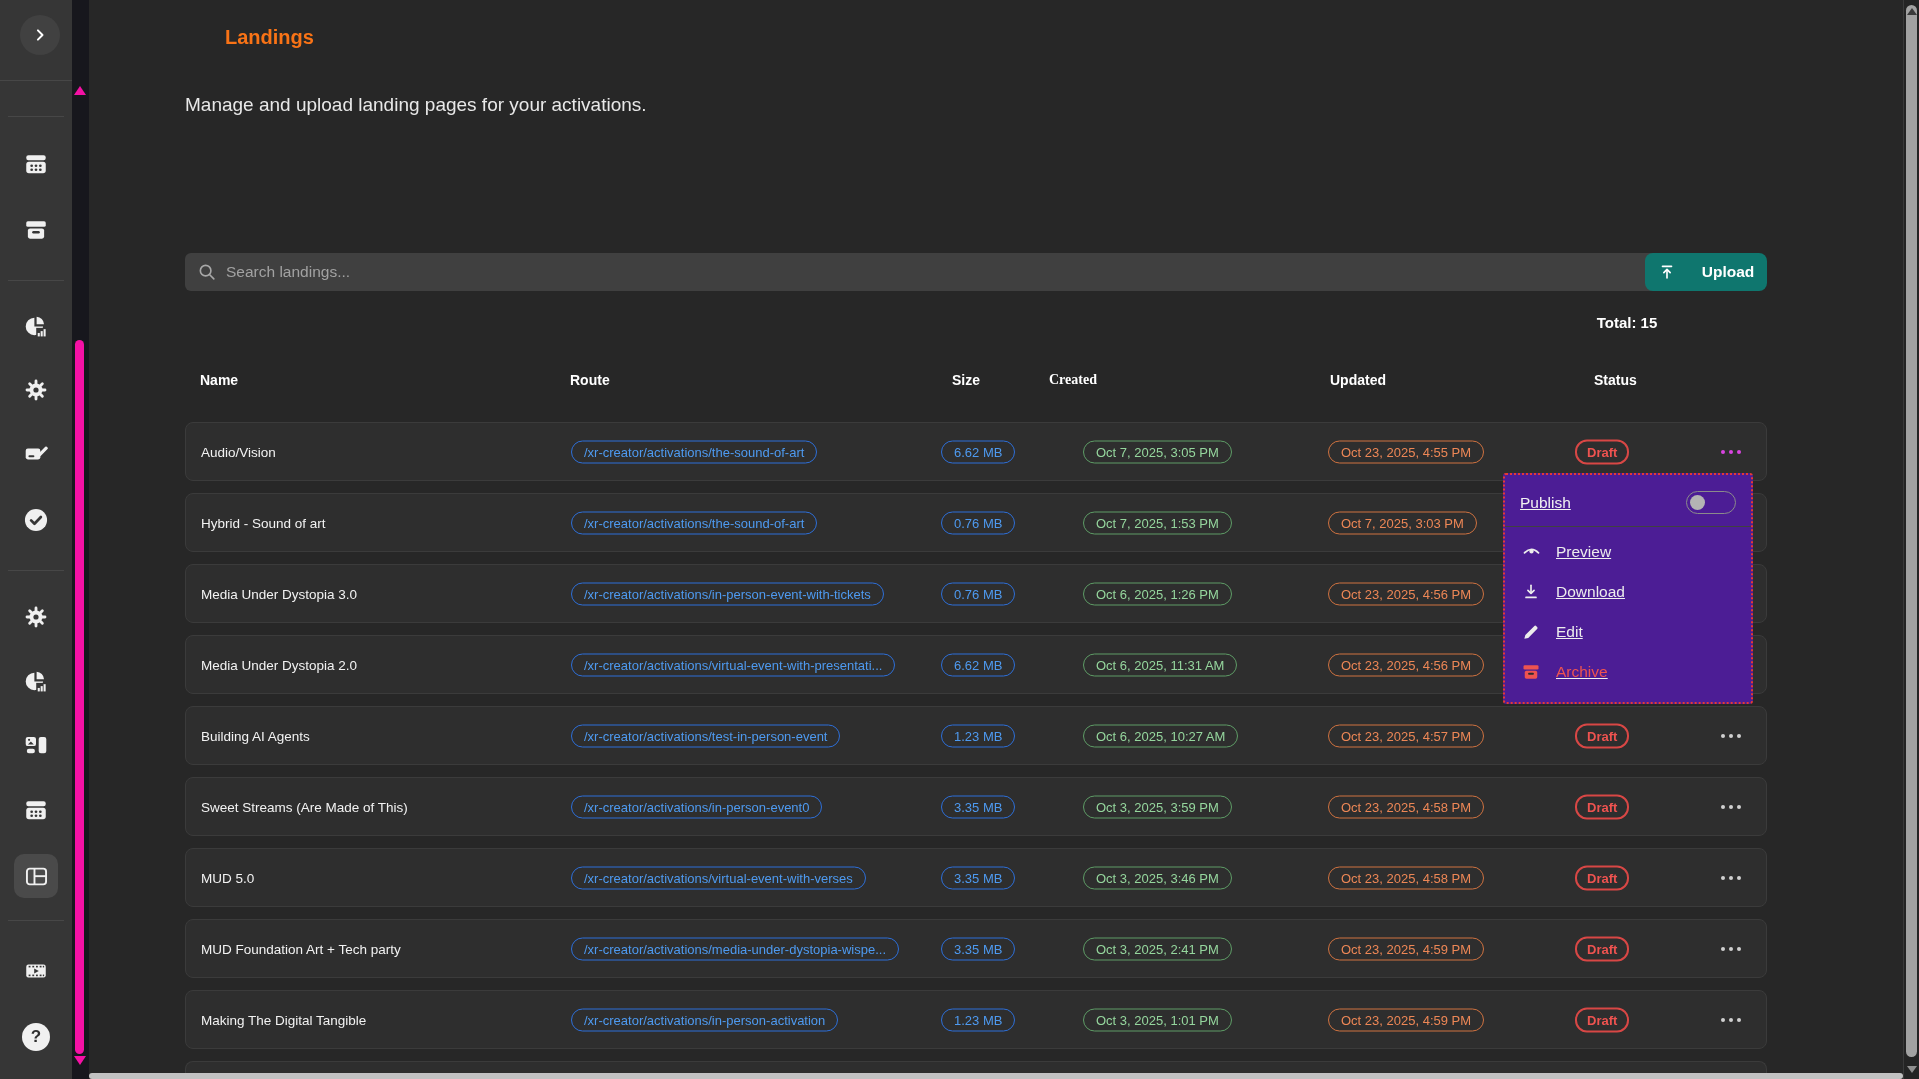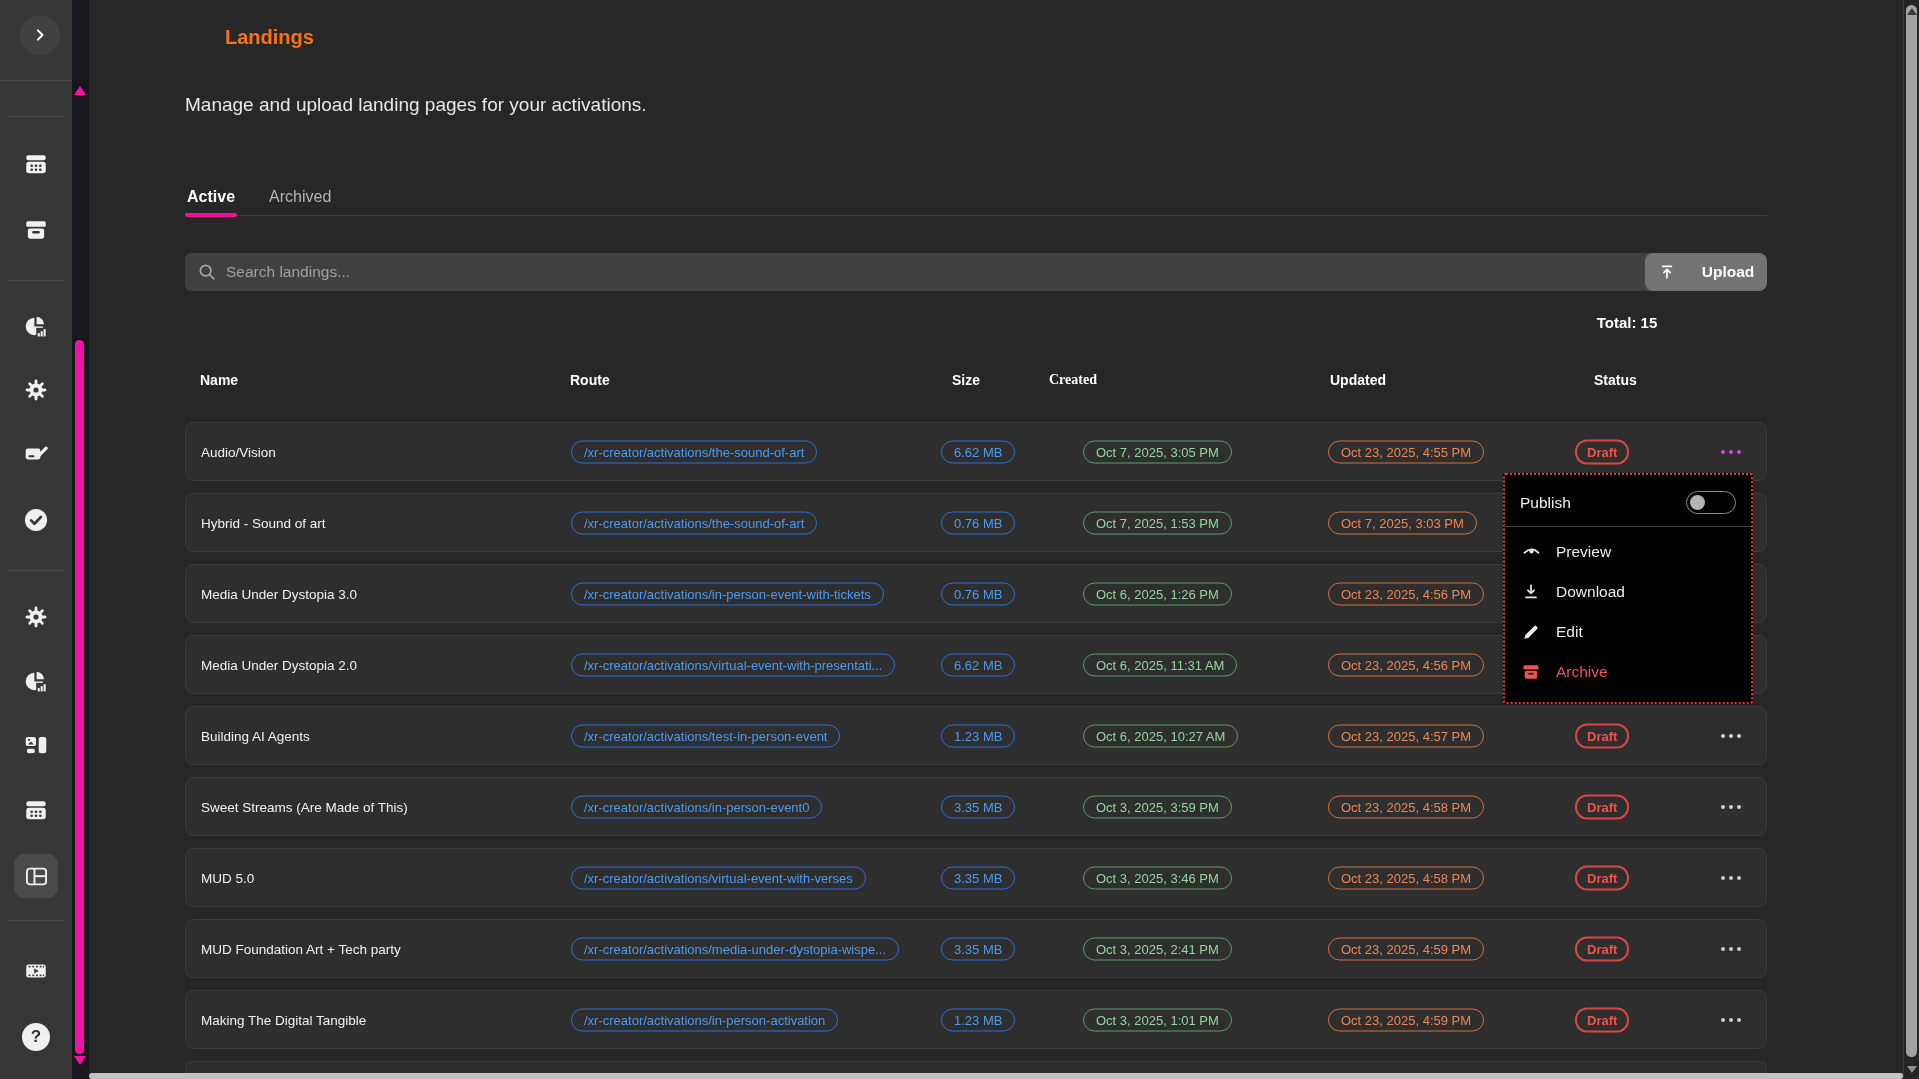--- a/index.html
+++ b/index.html
@@ -44,21 +44,21 @@
   .tab { font-size:16px; color:#b5b5b5; padding:6px 2px; cursor:pointer; position:relative; background:none; border:none; font-family:inherit; }
   .tab.active { color:#ffffff; font-weight:bold; }
   .tab.active::after { content:""; position:absolute; left:0; right:0; bottom:-2px; height:4px; background:#f01199; border-radius:2px; }
 
   .search-box { position:absolute; left:96px; top:253px; width:1563px; height:38px; background:#404040;
     border-radius:6px; display:flex; align-items:center; padding:0 12px; gap:9px; }
   .search-box input { background:transparent; border:none; outline:none; color:#e5e5e5; font-size:15.5px;
     width:100%; font-family:inherit; }
   .search-box input::placeholder { color:#a2a2a2; }
 
-  .upload-btn { position:absolute; left:1556px; top:253px; width:122px; height:38px; background:#737373;
+  .upload-btn { position:absolute; left:1556px; top:253px; width:122px; height:38px; background:#0f766e;
     border:none; border-radius:8px; color:#ffffff; font-size:15.5px; font-weight:bold; cursor:pointer;
     display:flex; align-items:center; justify-content:center; gap:26px; font-family:inherit; }
 
   .total { position:absolute; left:1398px; top:314px; width:280px; text-align:center; font-size:15px; font-weight:bold; color:#ffffff; }
 
   
   .thead { position:absolute; left:96px; top:372px; width:1582px; height:24px; }
   .thead span { position:absolute; font-size:14px; font-weight:bold; color:#ffffff; }
   .col-name    { left:15px; }
   .col-route   { left:385px; }
@@ -82,22 +82,22 @@
   .chip.green  { border:1px solid #5e9c66; color:#95d69d; }
   .chip.orange { border:1px solid #cf7240; color:#ed8756; }
   .chip.red    { border:2px solid #d84745; color:#ee5350; font-weight:bold; padding:3px 10px; border-radius:12px; }
   .dots { position:absolute; left:1527px; top:50%; transform:translateY(-50%); width:36px; height:24px;
     background:none; border:none; cursor:pointer; display:flex; align-items:center; justify-content:center; gap:4px; }
   .dots i { width:4px; height:4px; border-radius:50%; background:#d0d0d0; }
   .trow.menu-open .dots i { background:#d944e0; }
   .trow.partial { height:30px; margin:0; border-bottom:none; border-radius:8px 8px 0 0; }
 
   
-  .menu { position:absolute; left:1503px; top:473px; width:250px; background:#000000;
-    border:2px dotted #e53935; border-radius:3px; padding:6px 0 10px; z-index:10; }
+  .menu { position:absolute; left:1503px; top:473px; width:250px; background:#4c1d95;
+    border:2px dotted #e53935; border-radius:3px; padding:6px 0 10px; z-index:10;text-decoration:underline; }
   .menu-publish { display:flex; align-items:center; justify-content:space-between; padding:10px 15px 12px; }
   .menu-publish-label { font-size:15.5px; color:#f2f2f2; }
   .toggle { width:50px; height:23px; border:1.5px solid #8b8b8b; border-radius:999px; position:relative;
     background:transparent; cursor:pointer; }
   .toggle .knob { position:absolute; left:3px; top:2.5px; width:15px; height:15px; border-radius:50%; background:#b4b4b4; }
   .menu-divider { height:1px; background:#414141; margin:0 0 4px; }
   .menu-item { display:flex; align-items:center; gap:14px; padding:10px 15px; font-size:15.5px; color:#ececec; cursor:pointer; }
   .menu-item .mi-icon { width:22px; display:flex; justify-content:center; }
   .menu-item.danger { color:#ee5350; }
 
@@ -298,24 +298,20 @@
   <div class="sb-strip">
     <div class="sb-scroll-up"></div>
     <div class="sb-thumb"></div>
     <div class="sb-scroll-down"></div>
   </div>
 
   <main class="main">
     <h1 class="page-title">Landings</h1>
     <p class="page-subtitle">Manage and upload landing pages for your activations.</p>
 
-    <div class="tabs">
-      <button class="tab active">Active</button>
-      <button class="tab">Archived</button>
-    </div>
 
     <div class="search-box">
       <span>
         <svg width="20" height="20" viewBox="0 0 22 22" fill="none" stroke="#a8a8a8" stroke-width="1.8" stroke-linecap="round">
           <circle cx="9.5" cy="9.5" r="5.8"></circle>
             <line x1="14" y1="14" x2="18.5" y2="18.5"></line>
         </svg>
       </span>
       <input type="text" placeholder="Search landings..." style="">
     </div>

